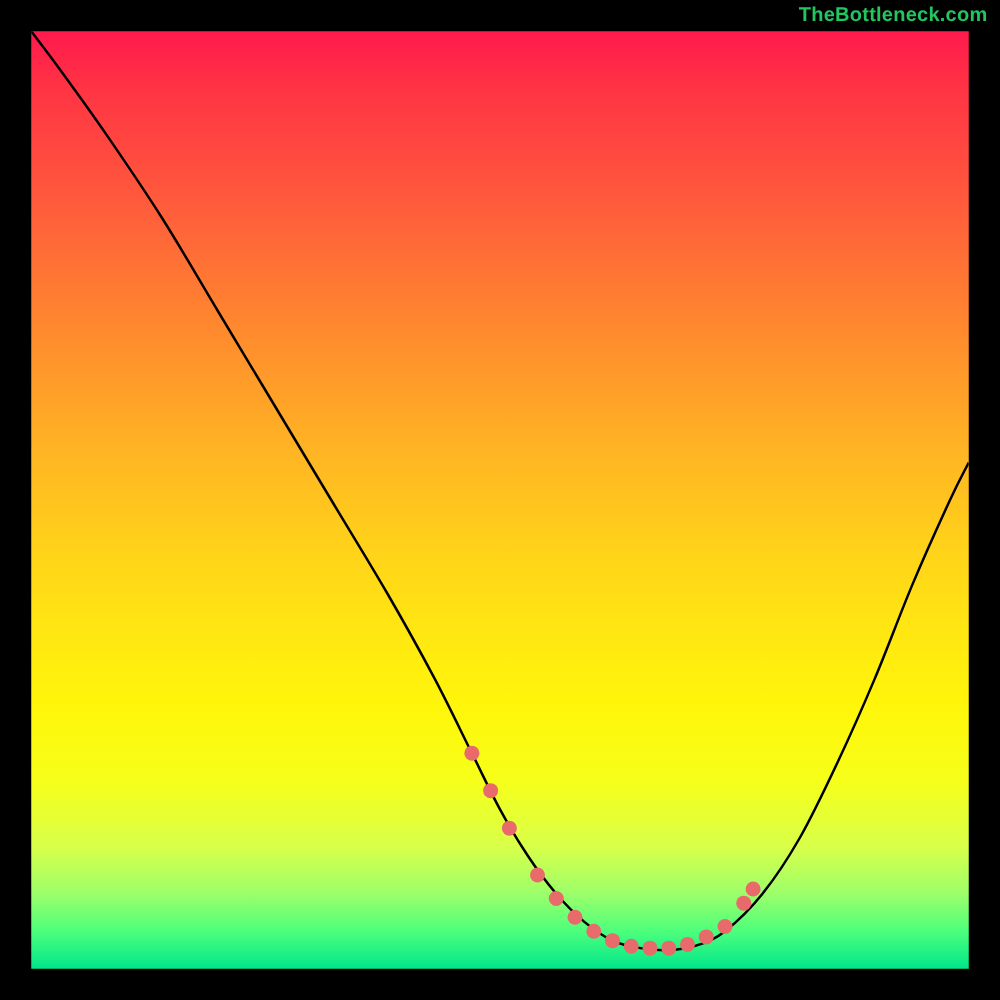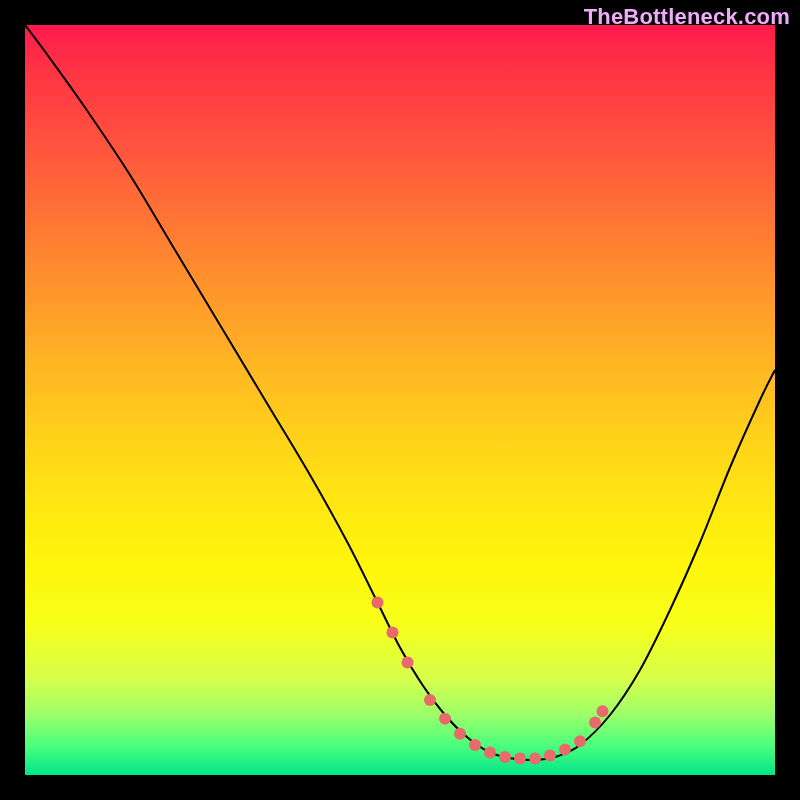--- a/index.html
+++ b/index.html
@@ -30,22 +30,22 @@
       #d8ff4a 87%,
       #9cff6a 92%,
       #4dff7c 96%,
       #00e68a 100%
     );
   }
   .watermark {
     position: absolute;
     top: 4px;
     right: 10px;
-    color: #f0abfc;
-    font-size: 22px;
+    color: #22c55e;
+    font-size: 16px;
     font-weight: 600;
     letter-spacing: 0.2px;
   }
   svg.plot {
     position: absolute;
     left: 0;
     top: 0;
     width: 750px;
     height: 750px;
   }

